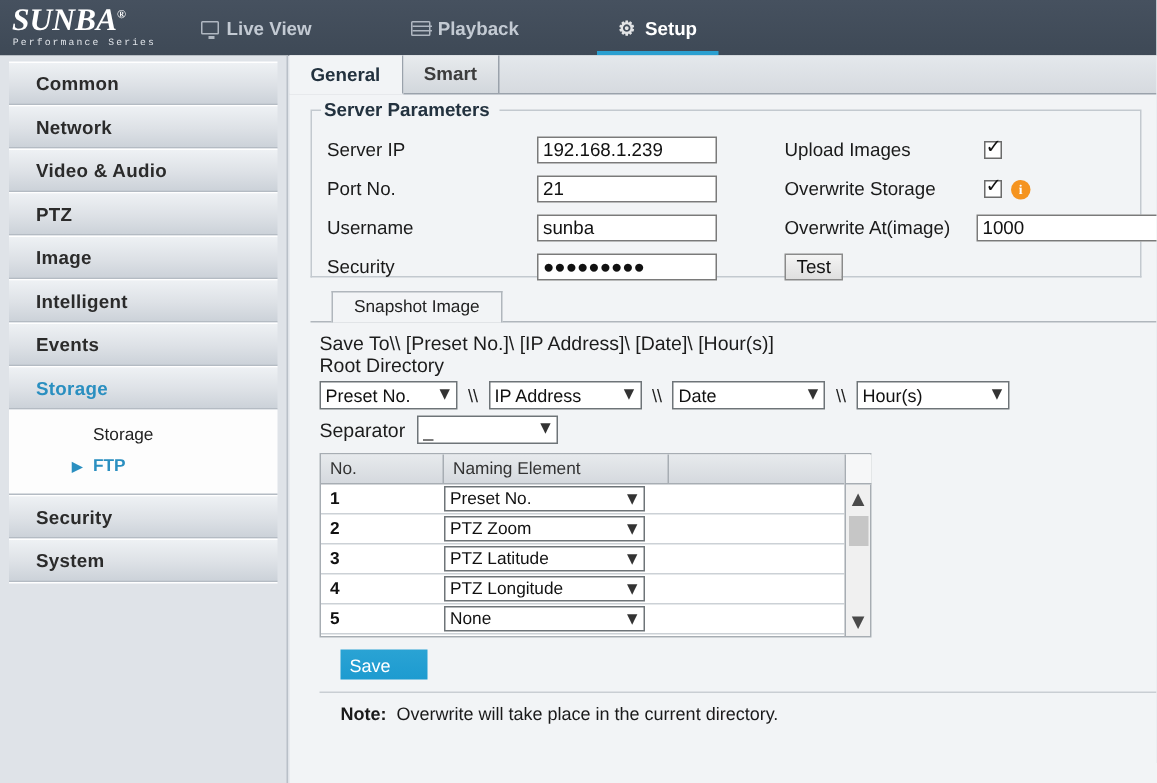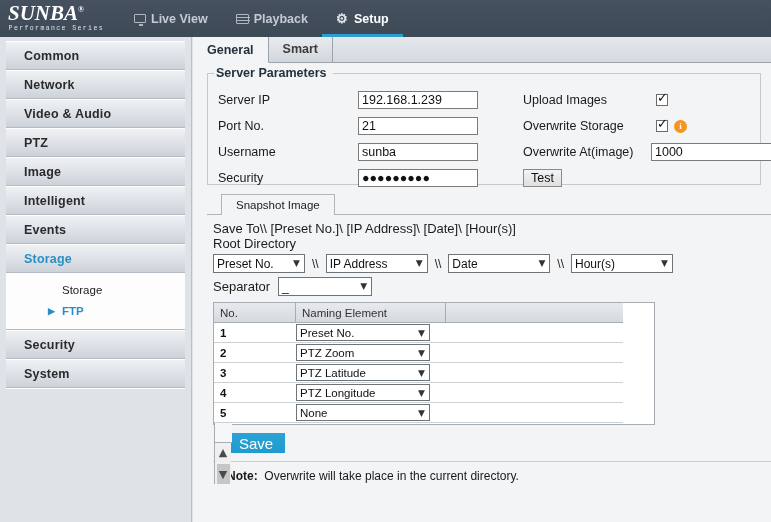--- a/index.html
+++ b/index.html
@@ -33,21 +33,21 @@
     line-height:20px; position:relative; display:inline-block;
   }
   .logo-reg {
     font-size:8px; vertical-align:super; font-style:normal;
   }
   .logo-sub {
     font-family:"Liberation Mono", monospace;
     font-size:6.5px; color:#dfe3e8; letter-spacing:1.4px;
     text-align:right; width:96px; line-height:8px;
   }
-  .navs { display:flex; align-items:center; height:37px; margin-left:10px; }
+  .navs { display:flex; align-items:center; height:37px; margin-left:10px;gap:38px; }
   .nav-item {
     display:flex; align-items:center; gap:5px;
     height:37px; padding:0 14px;
     color:#c3cad3; font-weight:bold; font-size:12.5px;
     cursor:pointer; position:relative;
   }
   .nav-item.active { color:#ffffff; }
   .nav-item.active::after {
     content:""; position:absolute; left:0; bottom:0; width:100%; height:3px;
     background:#2a9fd0;
@@ -200,24 +200,23 @@
   .sel .arw {
     position:absolute; right:4px; top:3px; font-size:9px; color:#333;
     font-family:"DejaVu Sans", sans-serif;
   }
   .seprow { display:flex; align-items:center; gap:8px; margin-top:4px; }
   .dirrow { display:flex; align-items:center; gap:7px; margin-top:3px; }
   .bslash { font-size:12px; color:#1c1c1c; }
 
   
   .tbl-wrap {
-    margin-top:6px; width:442px; height:123px;
+    margin-top:6px; width:368px; height:123px;
     border:1px solid #a7adb3; background:#fff; position:relative;
     display:flex;
-    flex-direction:column;
   }
   .tbl { width:409px; }
   .thead { display:flex; height:20px;
     background:linear-gradient(to bottom,#e7eaed,#d5d9de);
     border-bottom:1px solid #a7adb3; }
   .th { font-size:11.5px; color:#333; line-height:20px; padding-left:6px; }
   .th1 { width:82px; border-right:1px solid #a7adb3; }
   .th2 { width:150px; border-right:1px solid #a7adb3; }
   .th3 { flex:1; }
   .trow { display:flex; height:20px; border-bottom:1px solid #ccd1d6; align-items:center; }
@@ -234,23 +233,23 @@
   .vsb-up, .vsb-dn { font-size:11px; color:#4a4a4a; line-height:14px; height:14px;
     font-family:"DejaVu Sans", sans-serif; }
   .vsb-up { margin-top:3px; }
   .vsb-thumb { width:13px; height:20px; background:#c6c6c6; margin-top:4px; }
   .vsb-dn { position:absolute; bottom:2px; }
 
   
   .btn-save {
     margin:8px 0 0 14px; width:58px; height:20px;
     background:linear-gradient(to bottom,#2aa3d4 0%,#1d9bd0 100%);
-    border:none; color:#ffffff; font-size:15px;
+    border:none; color:#ffffff; font-size:12px;
     font-family:"Liberation Sans", sans-serif; cursor:pointer;
-    text-align:center; line-height:20px;
+    text-align:left; line-height:20px;
   }
   .note-sep { margin:8px 0 0 0; height:1px; background:#c9ced3; }
   .note { margin:7px 0 0 14px; font-size:12px; color:#1a1a1a; }
   .note b { font-weight:bold; }
 </style>
 </head>
 <body>
 
 <div id="header">
   <div class="logo-wrap">

